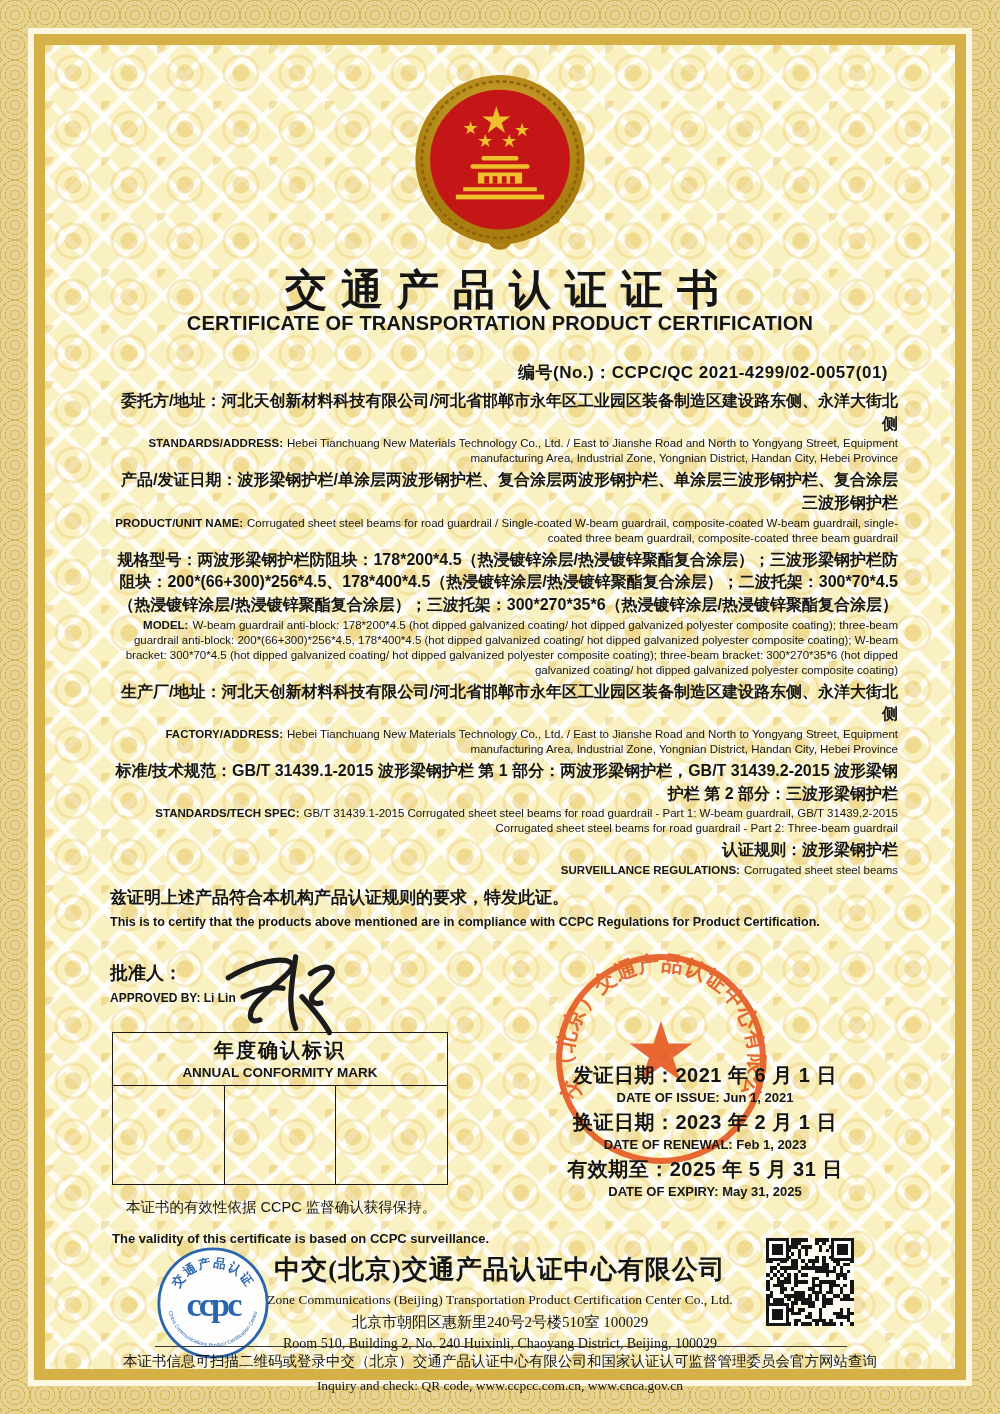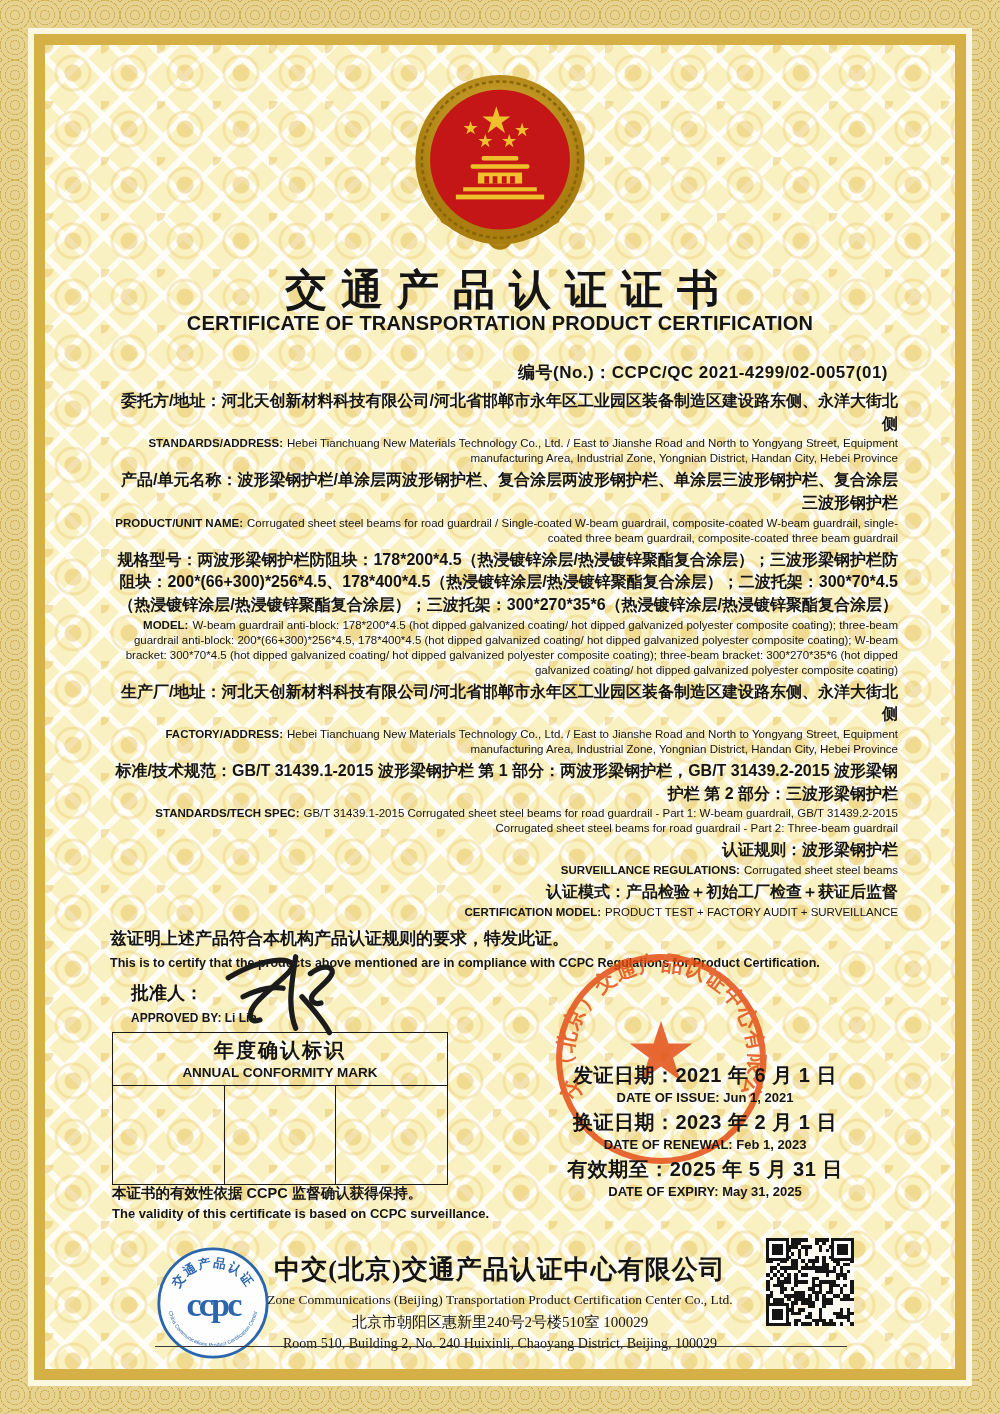--- a/index.html
+++ b/index.html
@@ -36,21 +36,21 @@
   .body-col{position:absolute;left:110px;top:390px;width:788px;}
   .field{margin-bottom:3px;text-align:right;}
   .field .cn{margin:0;font-size:16px;line-height:1.42;font-weight:bold;}
   .field .en{margin:1px 0 0 0;font-size:11.5px;line-height:1.3;}
   .en .lbl{font-weight:bold;margin-right:4px;}
   .decl{margin-top:8px;}
   .decl .cn{margin:0;font-size:17px;font-weight:bold;line-height:1.4;}
   .decl .en{margin:4px 0 0 0;font-size:12.5px;font-weight:bold;line-height:1.3;}
 
   
-  .approver{position:absolute;left:110px;top:981px;margin-left:21px;}
+  .approver{position:absolute;left:110px;top:961px;}
   .approver .cn{margin:0;font-size:18px;font-weight:bold;}
   .approver .en{margin:6px 0 0 0;font-size:12px;font-weight:bold;}
   .signature{position:absolute;left:212px;top:942px;width:140px;height:100px;z-index:6;}
 
   
   .acm{position:absolute;left:112px;top:1032px;width:334px;border:1.5px solid #1a1a1a;}
   .acm-head{border-bottom:1.5px solid #1a1a1a;text-align:center;padding:4px 2px 5px 2px;}
   .acm-title{margin:0;font-size:20px;font-weight:bold;letter-spacing:2px;}
   .acm-sub{margin:1px 0 0 0;font-size:13.5px;font-weight:bold;}
   .acm-cells{display:flex;height:98px;}
@@ -58,21 +58,21 @@
   .acm-cell:last-child{border-right:none;}
 
   
   .dates{position:absolute;left:555px;top:1062px;width:300px;text-align:center;z-index:6;}
   .dates .cn{margin:0;font-size:20px;font-weight:bold;letter-spacing:.5px;}
   .dates .en{margin:1px 0 4px 0;font-size:13px;font-weight:bold;}
   .stamp{position:absolute;left:550px;top:948px;width:222px;height:222px;z-index:5;opacity:.82;}
 
   
   .validity{position:absolute;left:112px;top:1184px;}
-  .validity .cn{margin:0;font-size:14.5px;font-weight:bold;}
+  .validity .cn{margin:14px;font-size:14.5px;font-weight:normal;}
   .validity .en{margin:3px 0 0 0;font-size:13px;font-weight:bold;}
 
   
   .footer-logo{position:absolute;left:156px;top:1246px;width:114px;height:114px;}
   .footer-text{position:absolute;left:250px;top:1252px;width:500px;text-align:center;
     font-family:"Liberation Serif",serif;}
   .org-cn{margin:0;font-size:26px;font-weight:bold;letter-spacing:1px;}
   .org-en{margin:5px 0 0 0;font-size:13.5px;}
   .addr-cn{margin:5px 0 0 0;font-size:15px;}
   .addr-en{margin:4px 0 0 0;font-size:14px;}
@@ -140,21 +140,21 @@
     <div class="cert-no">编号(No.)：CCPC/QC 2021-4299/02-0057(01)</div>
 
     <div class="body-col">
 
       <div class="field">
         <p class="cn"><b class="lbl">委托方/地址：</b><span>河北天创新材料科技有限公司/河北省邯郸市永年区工业园区装备制造区建设路东侧、永洋大街北侧</span></p>
         <p class="en"><b class="lbl">STANDARDS/ADDRESS:</b><span>Hebei Tianchuang New Materials Technology Co., Ltd. / East to Jianshe Road and North to Yongyang Street, Equipment manufacturing Area, Industrial Zone, Yongnian District, Handan City, Hebei Province</span></p>
       </div>
 
       <div class="field">
-        <p class="cn"><b class="lbl">产品/单元名称：</b><span>波形梁钢护栏/单涂层两波形钢护栏、复合涂层两波形钢护栏、单涂层三波形钢护栏、复合涂层三波形钢护栏</span></p>
+        <p class="cn"><b class="lbl">产品/发证日期：</b><span>波形梁钢护栏/单涂层两波形钢护栏、复合涂层两波形钢护栏、单涂层三波形钢护栏、复合涂层三波形钢护栏</span></p>
         <p class="en"><b class="lbl">PRODUCT/UNIT NAME:</b><span>Corrugated sheet steel beams for road guardrail / Single-coated W-beam guardrail, composite-coated W-beam guardrail, single-coated three beam guardrail, composite-coated three beam guardrail</span></p>
       </div>
 
       <div class="field">
         <p class="cn"><b class="lbl">规格型号：</b><span>两波形梁钢护栏防阻块：178*200*4.5（热浸镀锌涂层/热浸镀锌聚酯复合涂层）；三波形梁钢护栏防阻块：200*(66+300)*256*4.5、178*400*4.5（热浸镀锌涂层/热浸镀锌聚酯复合涂层）；二波托架：300*70*4.5（热浸镀锌涂层/热浸镀锌聚酯复合涂层）；三波托架：300*270*35*6（热浸镀锌涂层/热浸镀锌聚酯复合涂层）</span></p>
         <p class="en"><b class="lbl">MODEL:</b><span>W-beam guardrail anti-block: 178*200*4.5 (hot dipped galvanized coating/ hot dipped galvanized polyester composite coating); three-beam guardrail anti-block: 200*(66+300)*256*4.5, 178*400*4.5 (hot dipped galvanized coating/ hot dipped galvanized polyester composite coating); W-beam bracket: 300*70*4.5 (hot dipped galvanized coating/ hot dipped galvanized polyester composite coating); three-beam bracket: 300*270*35*6 (hot dipped galvanized coating/ hot dipped galvanized polyester composite coating)</span></p>
       </div>
 
       <div class="field">
         <p class="cn"><b class="lbl">生产厂/地址：</b><span>河北天创新材料科技有限公司/河北省邯郸市永年区工业园区装备制造区建设路东侧、永洋大街北侧</span></p>
@@ -164,24 +164,20 @@
       <div class="field">
         <p class="cn"><b class="lbl">标准/技术规范：</b><span>GB/T 31439.1-2015 波形梁钢护栏 第 1 部分：两波形梁钢护栏，GB/T 31439.2-2015 波形梁钢护栏 第 2 部分：三波形梁钢护栏</span></p>
         <p class="en"><b class="lbl">STANDARDS/TECH SPEC:</b><span>GB/T 31439.1-2015 Corrugated sheet steel beams for road guardrail - Part 1: W-beam guardrail, GB/T 31439.2-2015 Corrugated sheet steel beams for road guardrail - Part 2: Three-beam guardrail</span></p>
       </div>
 
       <div class="field">
         <p class="cn"><b class="lbl">认证规则：</b><span>波形梁钢护栏</span></p>
         <p class="en"><b class="lbl">SURVEILLANCE REGULATIONS:</b><span>Corrugated sheet steel beams</span></p>
       </div>
 
-      <div class="field">
-        <p class="cn"><b class="lbl">认证模式：</b><span>产品检验＋初始工厂检查＋获证后监督</span></p>
-        <p class="en"><b class="lbl">CERTIFICATION MODEL:</b><span>PRODUCT TEST + FACTORY AUDIT + SURVEILLANCE</span></p>
-      </div>
 
       <div class="decl">
         <p class="cn">兹证明上述产品符合本机构产品认证规则的要求，特发此证。</p>
         <p class="en">This is to certify that the products above mentioned are in compliance with CCPC Regulations for Product Certification.</p>
       </div>
     </div>
 
     <div class="approver">
       <p class="cn">批准人：</p>
       <p class="en">APPROVED BY: Li Lin</p>
@@ -887,15 +883,19 @@
         <i class="b"></i>
         <i></i>
         <i class="b"></i>
         <i></i>
         <i></i>
         <i class="b"></i>
       </div>
 
     <div class="foot-divider"></div>
 
+    <div class="inquiry">
+      <p class="cn">本证书信息可扫描二维码或登录中交（北京）交通产品认证中心有限公司和国家认证认可监督管理委员会官方网站查询</p>
+      <p class="en">Inquiry and check: QR code, www.ccpcc.com.cn, www.cnca.gov.cn</p>
+    </div>
 
   </div>
 </div>
 
 </body></html>

